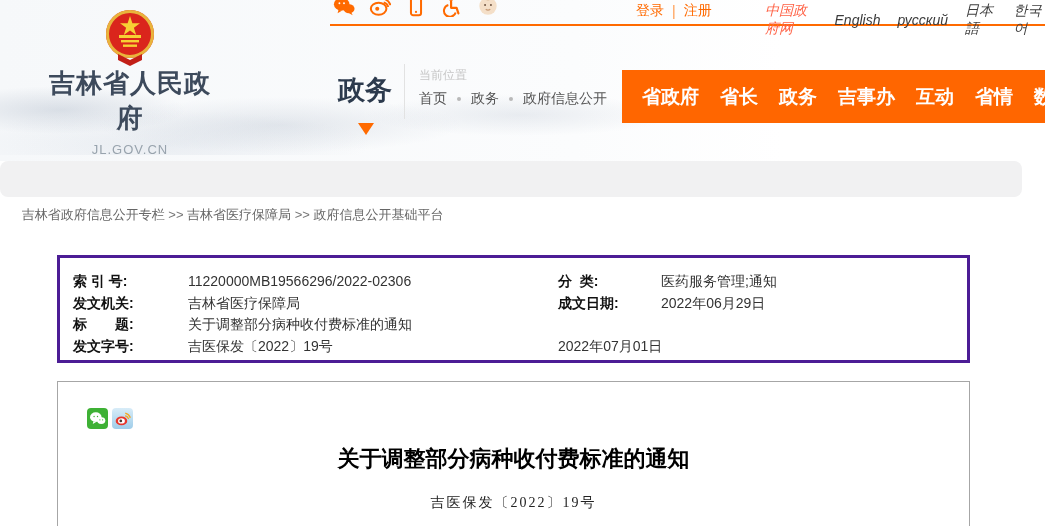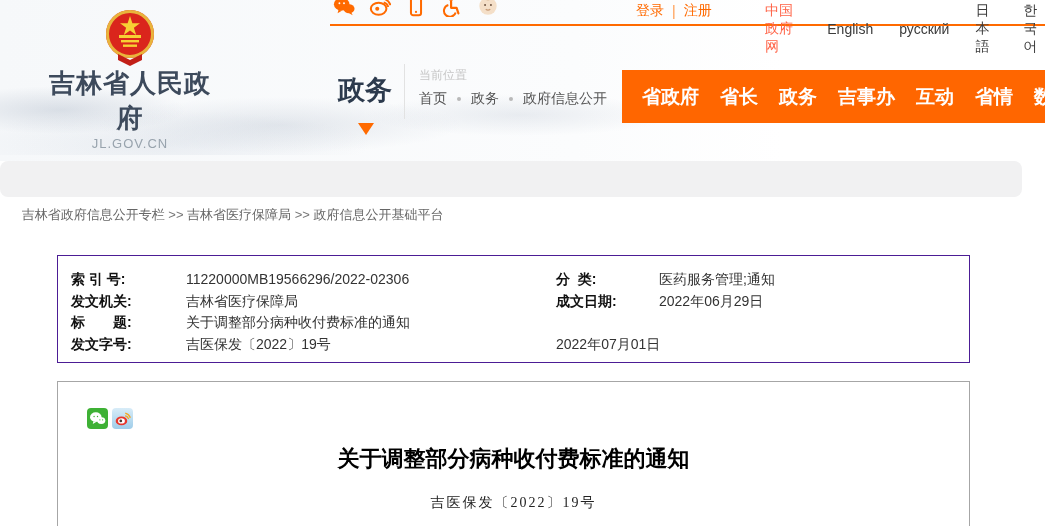--- a/index.html
+++ b/index.html
@@ -13,30 +13,30 @@
     background:
       radial-gradient(180px 34px at 60px 55px, rgba(148,162,182,.30), transparent 70%),
       radial-gradient(260px 40px at 280px 70px, rgba(148,162,182,.22), transparent 70%),
       radial-gradient(220px 30px at 520px 60px, rgba(148,162,182,.18), transparent 70%),
       radial-gradient(300px 50px at 160px 90px, rgba(190,200,214,.25), transparent 70%); }
 
   
   .logo { position:absolute; left:40px; top:8px; width:180px; cursor:pointer; }
   .emblem { display:block; margin:0 auto; width:52px; height:58px; }
   .site-name { margin-top:0; text-align:center; font-size:26px; font-weight:bold; color:#3d4a5c; letter-spacing:1px; }
-  .site-domain { text-align:center; font-size:13px; color:#98a3ad; letter-spacing:1px; }
+  .site-domain { margin-top:6px; text-align:center; font-size:13px; color:#98a3ad; letter-spacing:1px; }
 
   
   .topbar-line { position:absolute; left:330px; right:0; top:24px; height:2px; background:#ff6a00; }
   .topbar-icons { position:absolute; left:333px; top:0; height:18px; width:175px; overflow:hidden; display:flex; gap:14px; }
   .topbar-icons .tbi { width:22px; height:22px; margin-top:-5px; flex:0 0 auto; cursor:pointer; }
   .login-box { position:absolute; left:636px; top:2px; display:flex; align-items:center; font-size:14px; }
   .login-box .lnk { color:#ff6a00; cursor:pointer; }
   .login-box .sep { color:#ff9a4d; margin:0 8px; }
-  .lang-box { position:absolute; left:765px; top:2px; display:flex; align-items:center; gap:26px; font-size:14px; }
+  .lang-box { position:absolute; left:765px; top:2px; display:flex; align-items:center; gap:17px; font-size:14px;font-style:italic; }
   .lang-box .gov { color:#ff6347; cursor:pointer; }
   .lang-box .lang { color:#3c3c3c; cursor:pointer; }
 
   
   .section-title { position:absolute; left:338px; top:72px; font-size:27px; font-weight:bold; color:#2c3a4d; }
   .section-arrow { position:absolute; left:358px; top:123px; width:0; height:0;
     border-left:8px solid transparent; border-right:8px solid transparent; border-top:12px solid #ff6a00; }
   .vdivider { position:absolute; left:404px; top:64px; width:1px; height:55px; background:#e2e2e2; }
   .cur-label { position:absolute; left:419px; top:67px; font-size:12px; color:#c6c6c6; }
   .crumbs { position:absolute; left:419px; top:90px; display:flex; align-items:center; font-size:14px; color:#555; }
@@ -48,21 +48,21 @@
     display:flex; align-items:center; gap:21px; padding-left:20px; overflow:hidden; }
   .nav .nav-item { color:#fff; font-size:19px; font-weight:bold; white-space:nowrap; cursor:pointer; flex:0 0 auto; }
 
   
   .trailbar { position:absolute; left:0; top:161px; width:1022px; height:36px; background:#f1f1f2; border-radius:8px; }
   .trailbar .inner { line-height:36px; font-size:13px; color:#666; white-space:pre; }
   .trailbar .t-item { cursor:pointer; }
   .trailbar .t-sep { color:#777; }
 
   
-  .meta-box { position:absolute; left:57px; top:255px; width:913px; height:108px; background:#fff; border:1px solid #4c1d95; }
+  .meta-box { position:absolute; left:57px; top:255px; width:913px; height:108px; background:#fff; border:3px solid #4c1d95; }
   .meta-grid { display:grid; grid-template-columns:115px 370px 103px 1fr; padding:13px 0 0 13px; font-size:14px; line-height:21.5px; }
   .meta-grid .lbl { font-weight:bold; color:#111; white-space:pre; }
   .meta-grid .val { color:#333; white-space:pre; }
 
   
   .article-box { position:absolute; left:57px; top:381px; width:913px; height:170px; background:#fff; border:1px solid #a6a6a6; }
   .share { position:absolute; left:29px; top:26px; display:flex; gap:4px; }
   .share .sh { width:21px; height:21px; border-radius:4px; cursor:pointer; display:flex; align-items:center; justify-content:center; }
   .sh-wechat { background:#3eb135; }
   .sh-weibo { background:linear-gradient(#d8ecf8,#9fcde9); }

